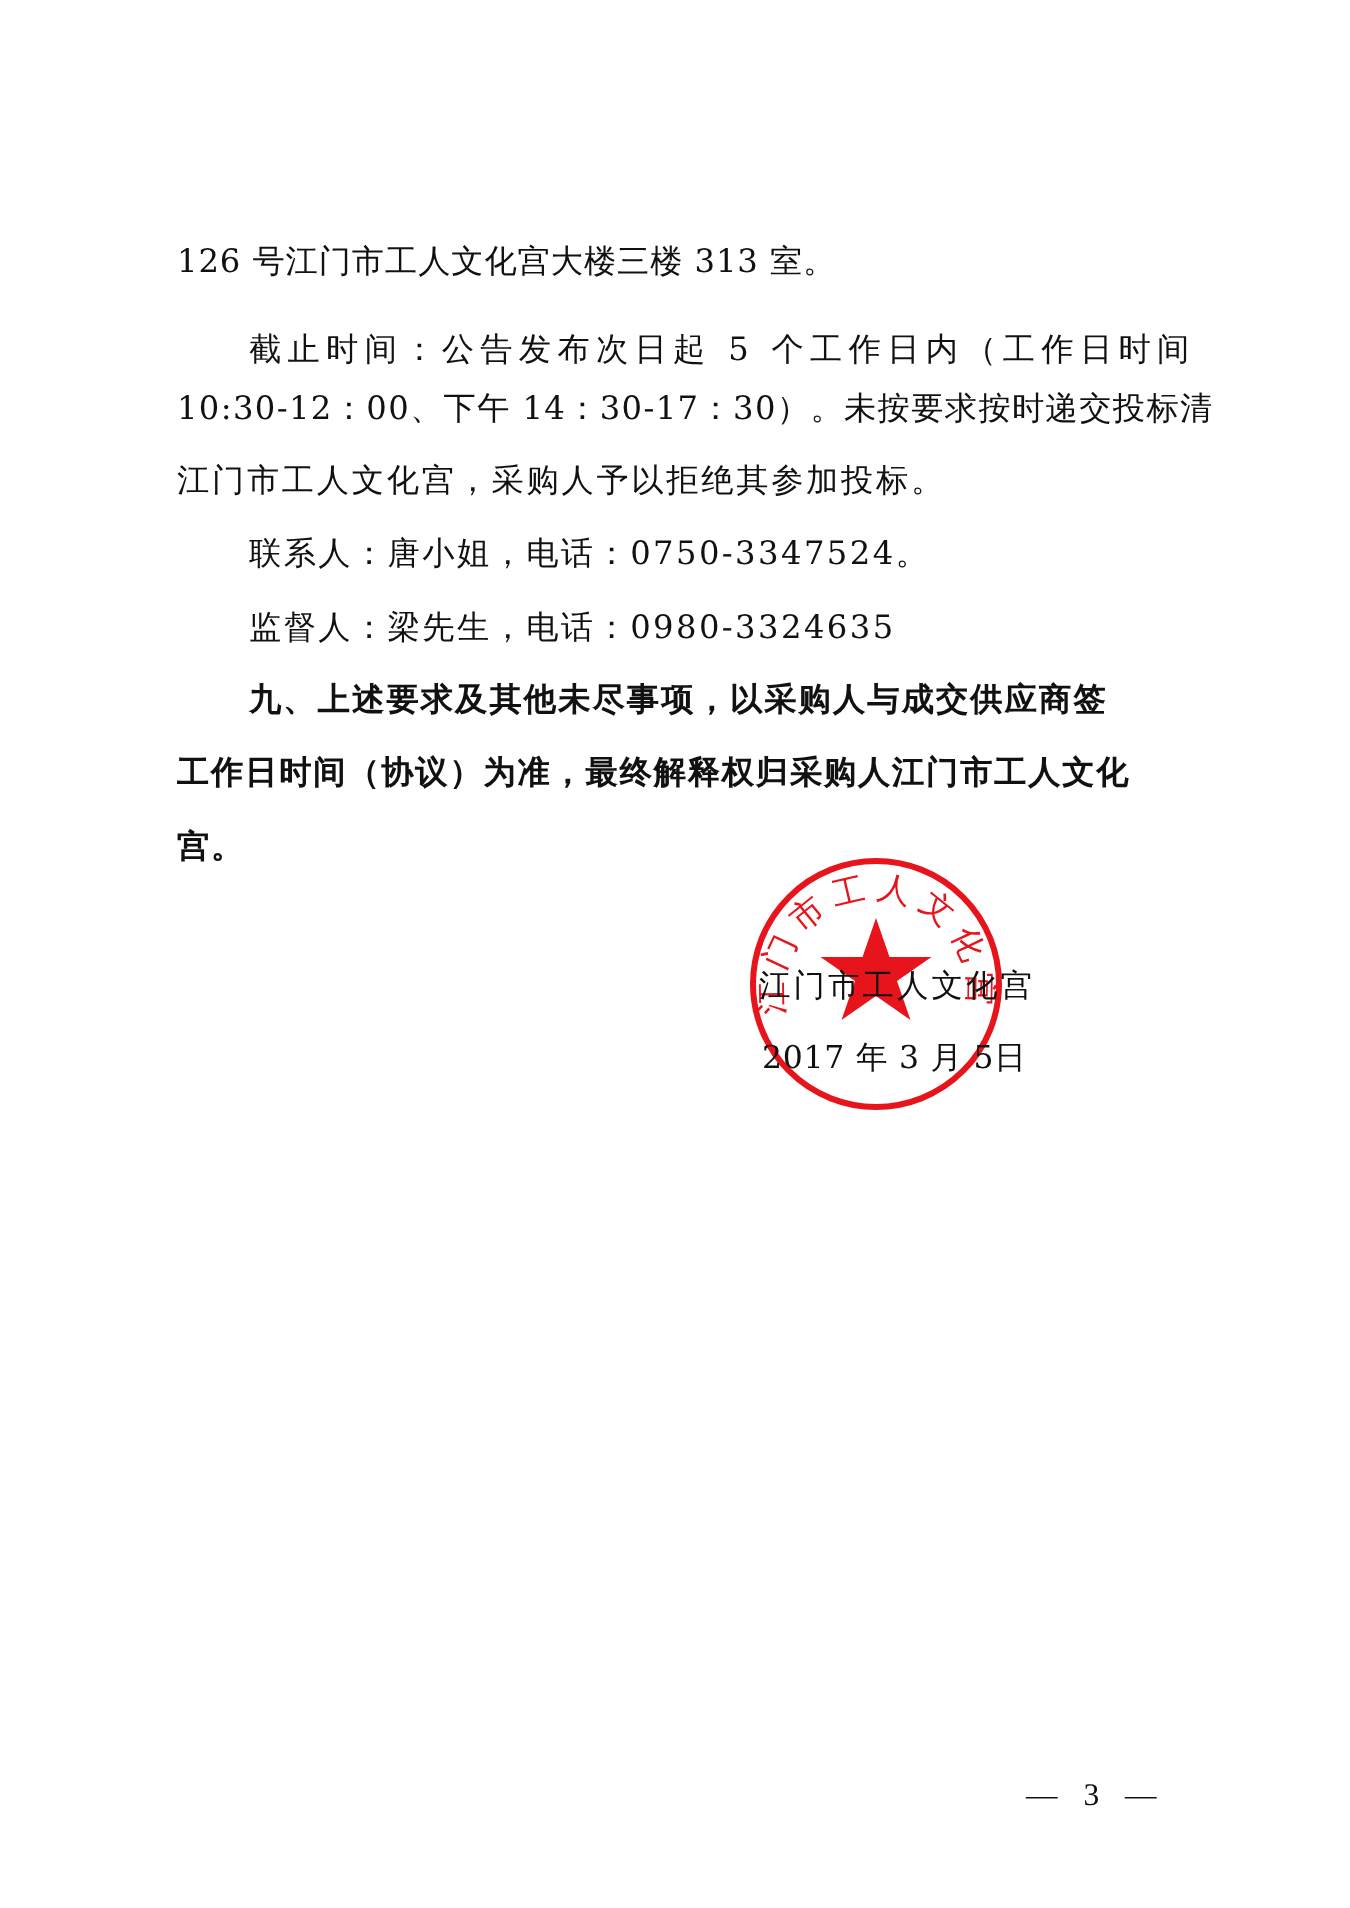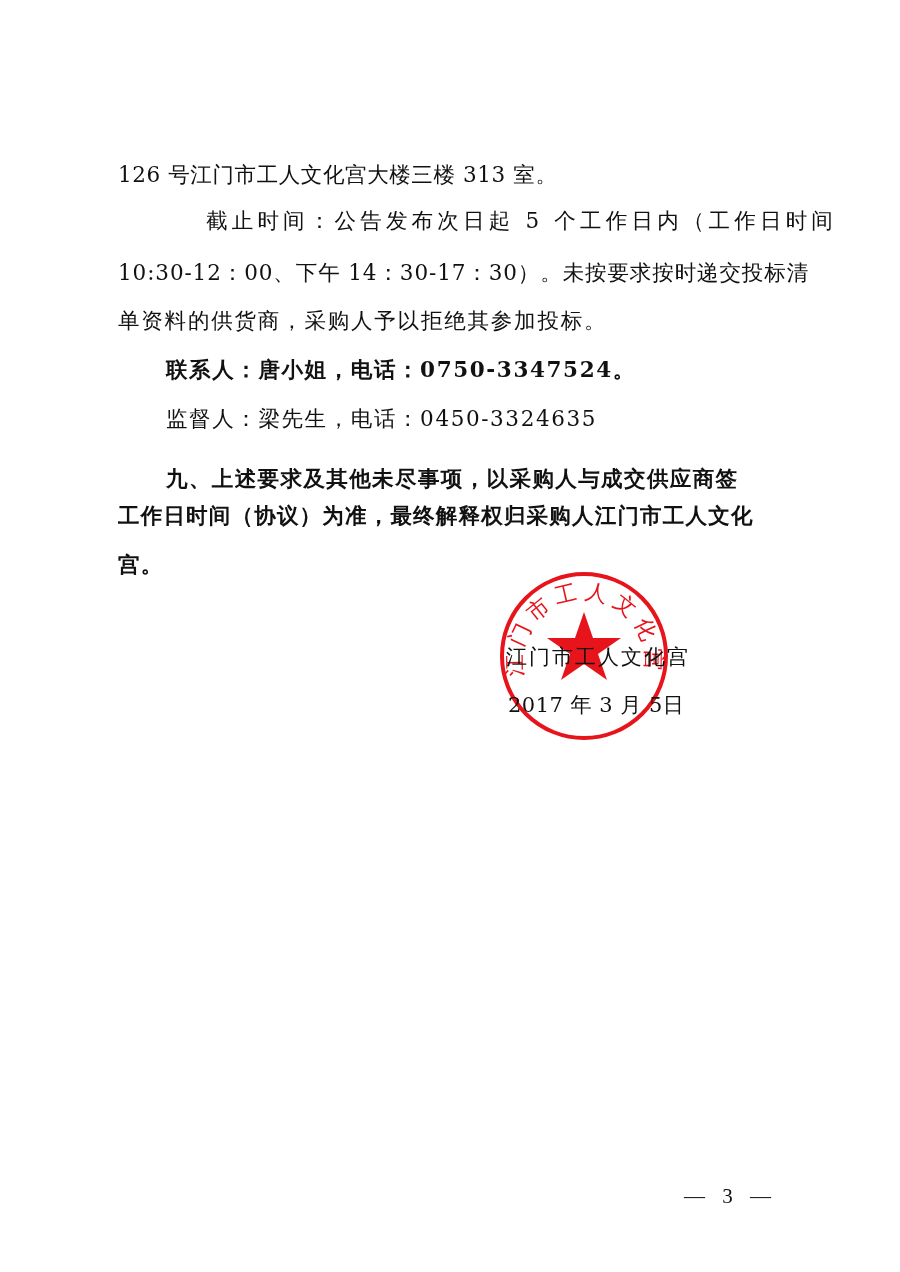--- a/index.html
+++ b/index.html
@@ -13,29 +13,29 @@
     .seal { position: absolute; left: 498px; top: 570px; width: 172px; height: 172px; }
     .pagenum { position: absolute; left: 684px; top: 1181px; font-size: 21px; line-height: 30px; white-space: nowrap; letter-spacing: 6px; font-family: "Liberation Serif", serif; }
   </style>
 </head>
 <body>
 
 <div>
 
   <div class="line" style="top:160px;">126 号江门市工人文化宫大楼三楼 313 室。</div>
 
-  <div class="line indent justify-wide" style="top:206px;margin-left:40px;">截止时间：公告发布次日起 5 个工作日内（工作日时间</div>
+  <div class="line indent justify-wide" style="top:219px;">截止时间：公告发布次日起 5 个工作日内（工作日时间</div>
   <div class="line" style="top:258px; letter-spacing:0.9px;">10:30-12：00、下午 14：30-17：30）。未按要求按时递交投标清</div>
-  <div class="line" style="top:306px; letter-spacing:1.8px;">单资料的供货商，采购人予以拒绝其参加投标。</div>
+  <div class="line" style="top:306px; letter-spacing:1.8px;">江门市工人文化宫，采购人予以拒绝其参加投标。</div>
 
-  <div class="line indent" style="top:355px; letter-spacing:1.6px;font-weight:bold;">联系人：唐小姐，电话：0750-3347524。</div>
+  <div class="line indent" style="top:355px; letter-spacing:1.6px;">联系人：唐小姐，电话：0750-3347524。</div>
 
-  <div class="line indent" style="top:404px; letter-spacing:1.6px;">监督人：梁先生，电话：0450-3324635</div>
+  <div class="line indent" style="top:404px; letter-spacing:1.6px;">监督人：梁先生，电话：0980-3324635</div>
 
-  <div class="line indent bold" style="top:464px; letter-spacing:1.4px;">九、上述要求及其他未尽事项，以采购人与成交供应商签</div>
+  <div class="line indent bold" style="top:452px; letter-spacing:1.4px;">九、上述要求及其他未尽事项，以采购人与成交供应商签</div>
   <div class="line bold" style="top:501px; letter-spacing:1.2px;">工作日时间（协议）为准，最终解释权归采购人江门市工人文化</div>
   <div class="line bold" style="top:550px;">宫。</div>
 
   <div class="seal">
     <svg width="172" height="172" viewBox="0 0 172 172">
       <defs>
         <path id="sealArc" d="M 30 118 A 62 62 0 1 1 142 118" fill="none"></path>
       </defs>
       <circle cx="86" cy="86" r="82" fill="none" stroke="#e8141c" stroke-width="4"></circle>
       <text font-size="22" fill="#e8141c" font-family="DejaVu Sans, sans-serif" letter-spacing="6">

